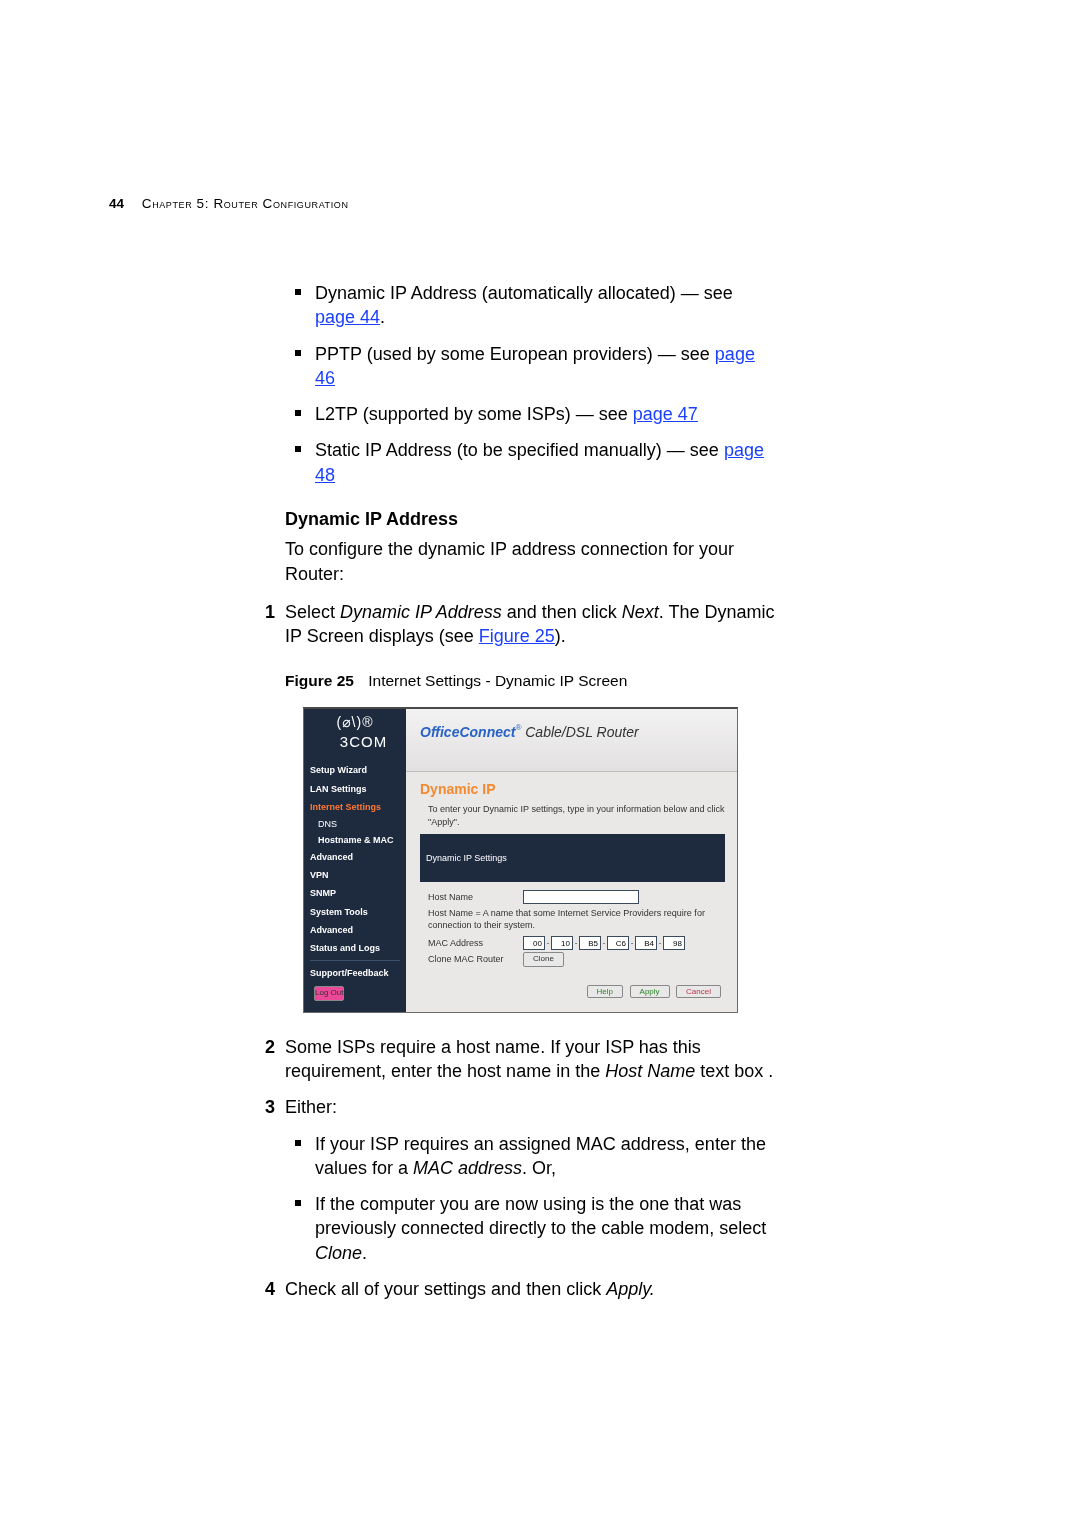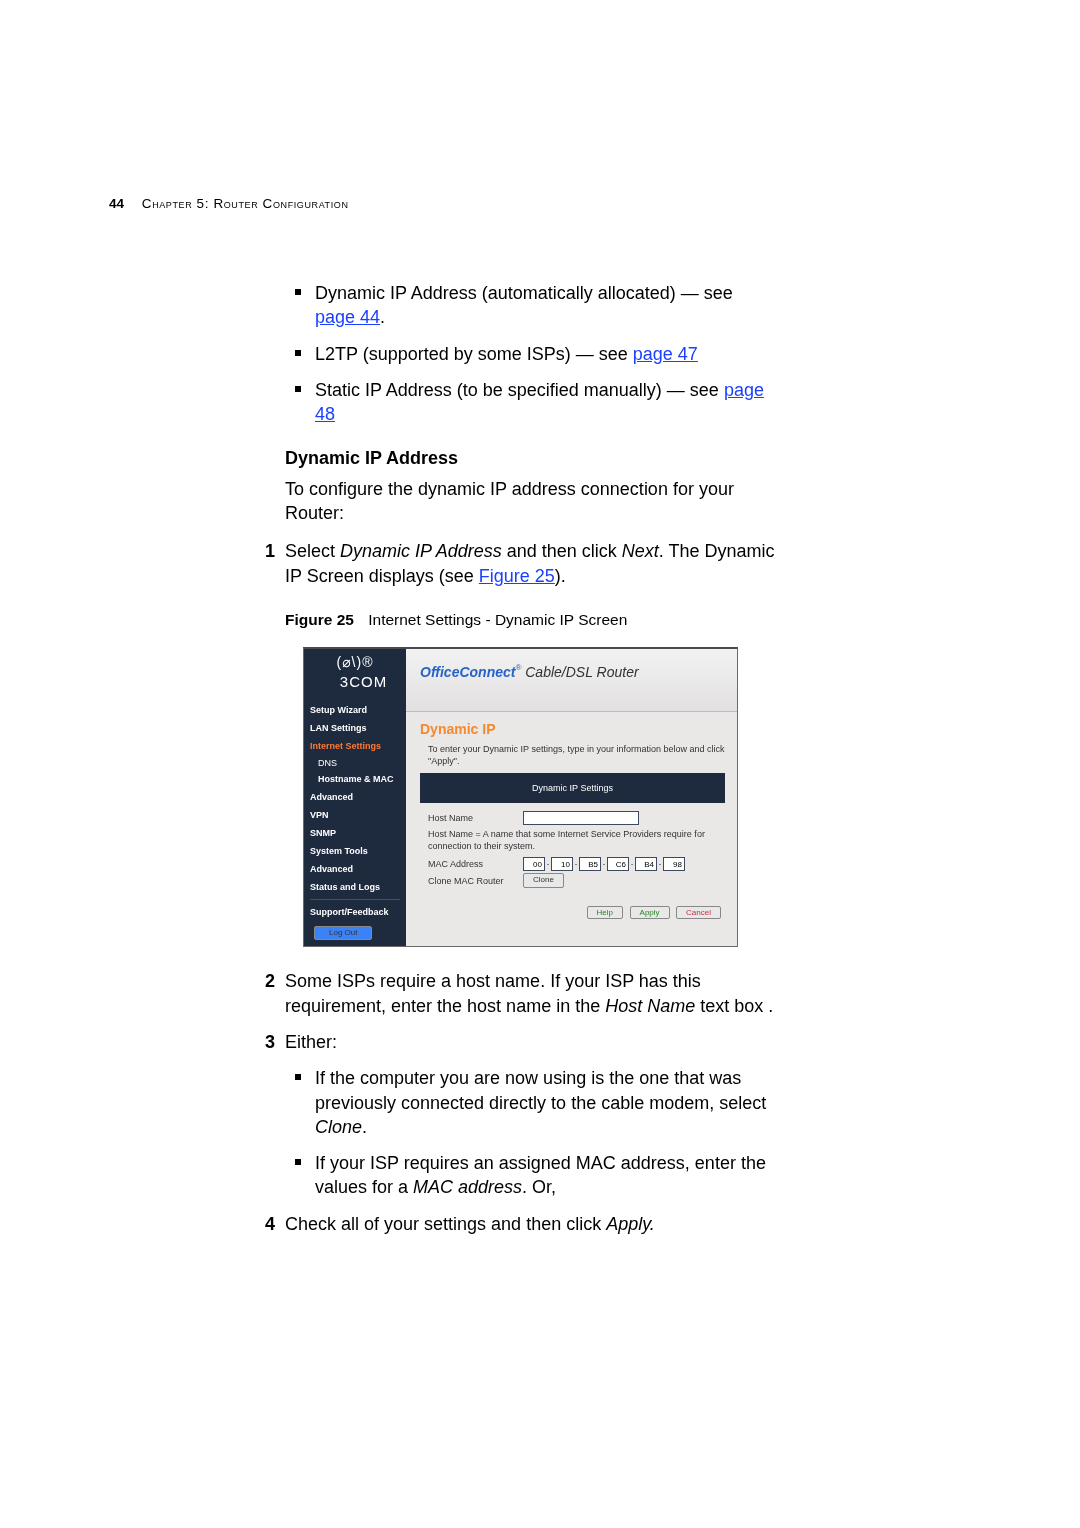--- a/index.html
+++ b/index.html
@@ -136,22 +136,22 @@
     border: none;
     border-top: 1px solid #3d506e;
     margin: 3px 6px;
   }
   .sidebar .logout-wrap {
     padding: 4px 0 0 10px;
   }
   .sidebar .logout-btn {
     display:inline-block;
     font-size: 8px;
-    padding: 1px 14px;
-    background: #3b82f6;
+    padding: 1px 0;
+    background: #ec4899;
     color: #333;
     border: 1px solid #888;
     border-radius: 2px;
   }
 
   .main {
     flex: 1;
     background: #eae7e7;
     display: flex;
     flex-direction: column;
@@ -175,24 +175,23 @@
   .main-body h3.mb-title {
     color: #f48a2f;
     font-size: 14px;
     margin: 0 0 4px 0;
     font-weight: bold;
   }
   .main-body .mb-intro { margin: 2px 0 6px 0; padding-left: 8px; }
   .settings-bar {
     background: #1e2a3e;
     color: #fff;
-    padding: 9px 6px;
+    padding: 18px 6px;
     font-size: 9px;
     margin: 2px 0 8px 0;
-    text-align: center;
   }
   .field-row {
     display: flex;
     align-items: center;
     margin: 2px 0;
     padding-left: 8px;
   }
   .field-row .lbl { width: 95px; }
   .field-row input[type=text] {
     font-size: 8px;
@@ -238,20 +237,24 @@
     <span class="pg">44</span>
     <span class="ch">Chapter 5: Router Configuration</span>
   </div>
 
   <div class="body-col">
 
     <ul class="sq">
       <li>
         <span>Dynamic IP Address (automatically allocated) — see </span>
         <a href="#" class="page-link">page 44</a><span>.</span>
+      </li>
+      <li>
+        <span>PPTP (used by some European providers) — see </span>
+        <a href="#" class="page-link">page 46</a>
       </li>
       <li>
         <span>L2TP (supported by some ISPs) — see </span>
         <a href="#" class="page-link">page 47</a>
       </li>
       <li>
         <span>Static IP Address (to be specified manually) — see </span>
         <a href="#" class="page-link">page 48</a>
       </li>
     </ul>
@@ -344,24 +347,24 @@
       <span class="num">2</span>
       <span>Some ISPs require a host name. If your ISP has this requirement, enter the host name in the </span><span class="italic">Host Name</span><span> text box .</span>
     </div>
 
     <div class="num-row">
       <span class="num">3</span>
       <span>Either:</span>
     </div>
     <ul class="sq nested">
       <li>
+        <span>If your ISP requires an assigned MAC address, enter the values for a </span><span class="italic">MAC address</span><span>. Or,</span>
+      </li>
+      <li>
         <span>If the computer you are now using is the one that was previously connected directly to the cable modem, select </span><span class="italic">Clone</span><span>.</span>
-      </li>
-      <li>
-        <span>If your ISP requires an assigned MAC address, enter the values for a </span><span class="italic">MAC address</span><span>. Or,</span>
       </li>
     </ul>
 
     <div class="num-row">
       <span class="num">4</span>
       <span>Check all of your settings and then click </span><span class="italic">Apply.</span>
     </div>
 
   </div>
 </div>

